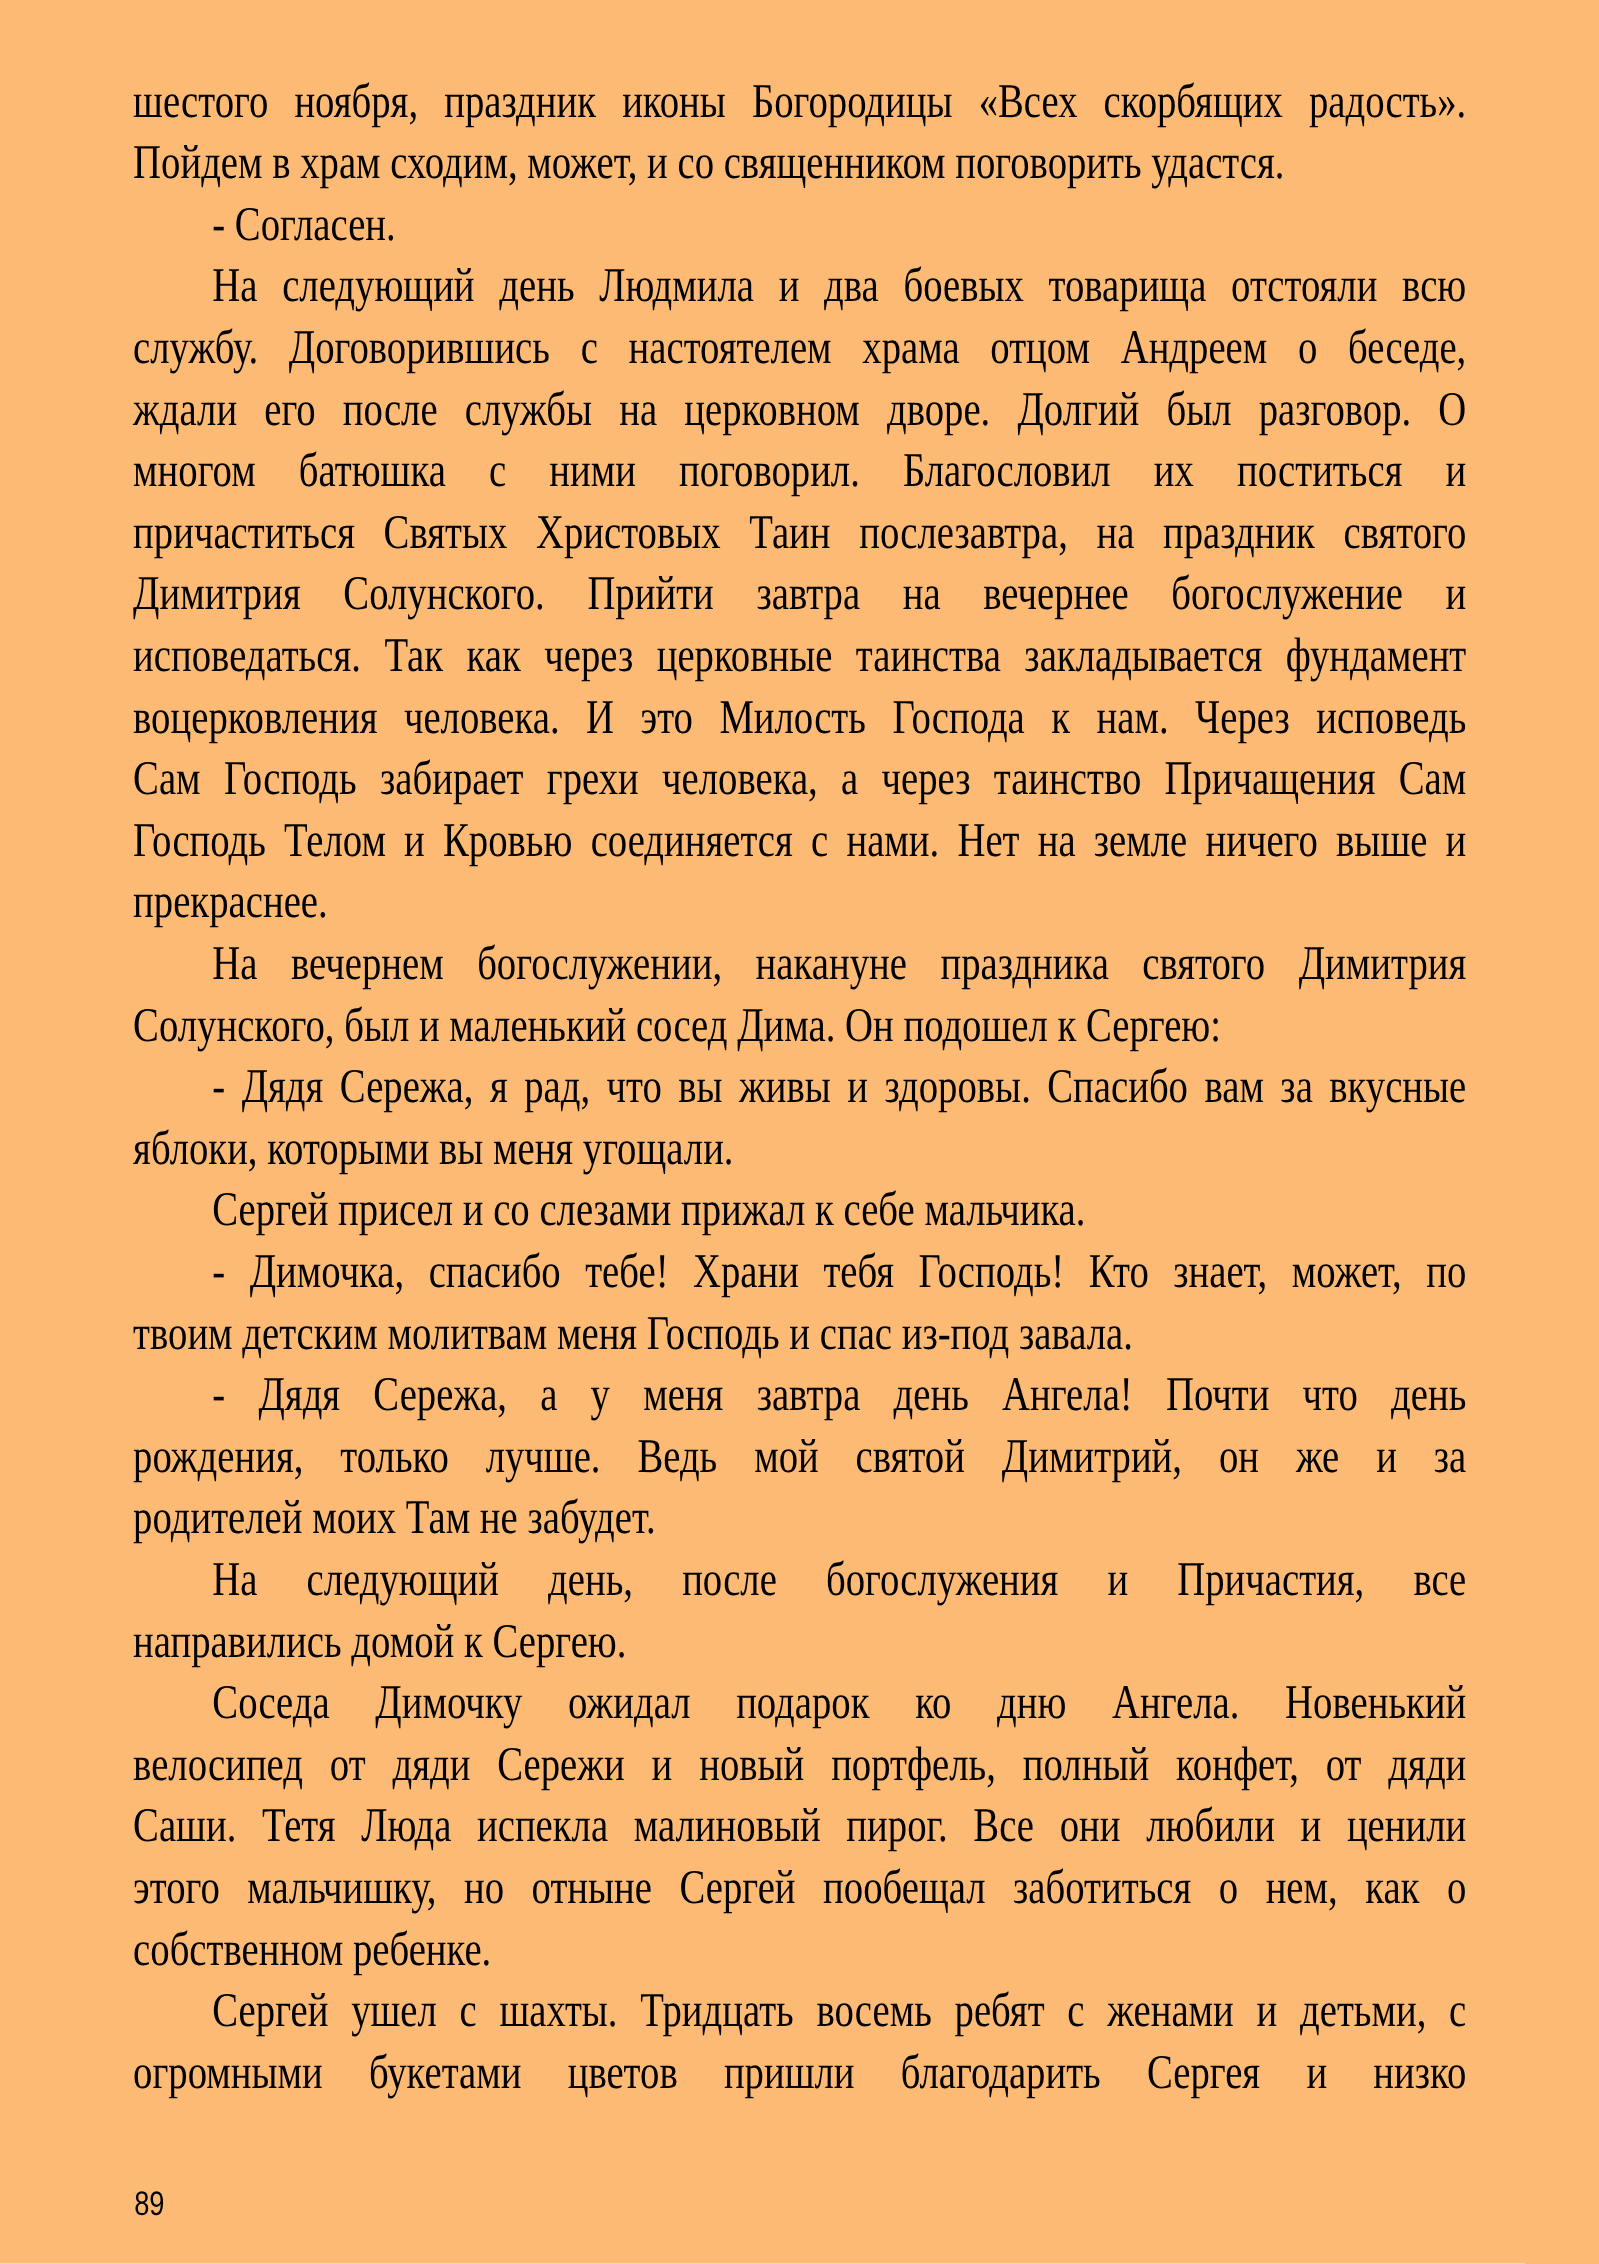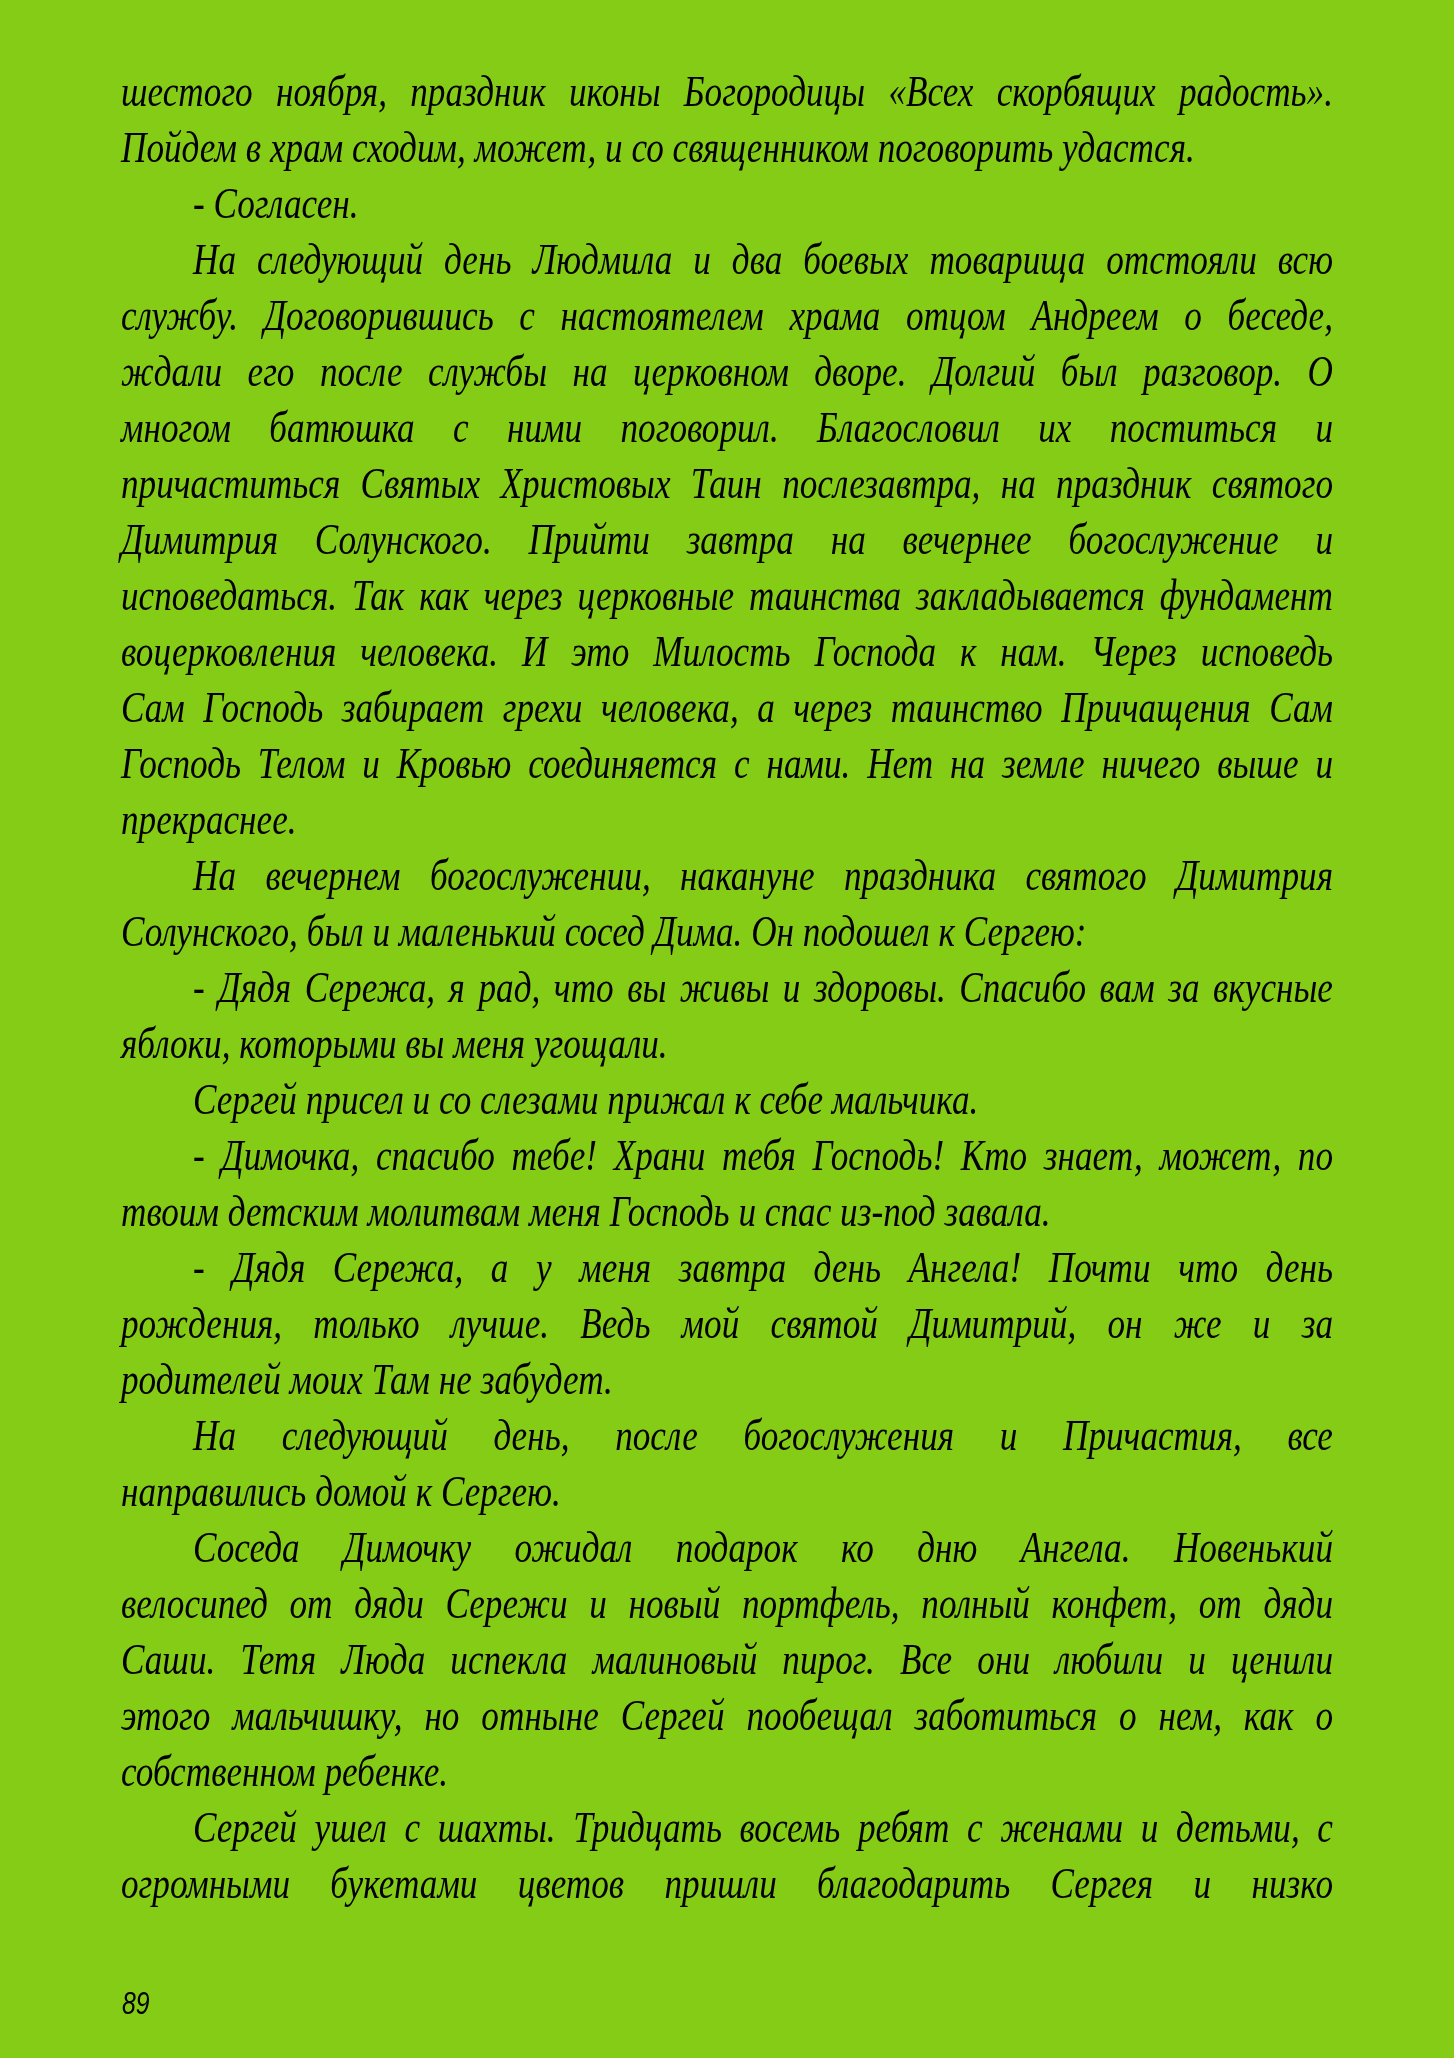--- a/index.html
+++ b/index.html
@@ -4,25 +4,24 @@
 <style>
   html, body {
     margin: 0;
     padding: 0;
     background: #ffffff;
   }
   .page {
     position: relative;
     width: 1454px;
     height: 2058px;
-    background: #84cc16;
+    background: #fdba74;
     color: #000000;
     overflow: hidden;
     font-family: "Liberation Serif", "DejaVu Serif", serif;
-    font-style: italic;
   }
   
   .text-block {
     position: absolute;
     left: 121px;
     top: 64px;
     width: 1515px;
     transform: scaleX(0.8);
     transform-origin: 0 0;
     font-size: 44px;

